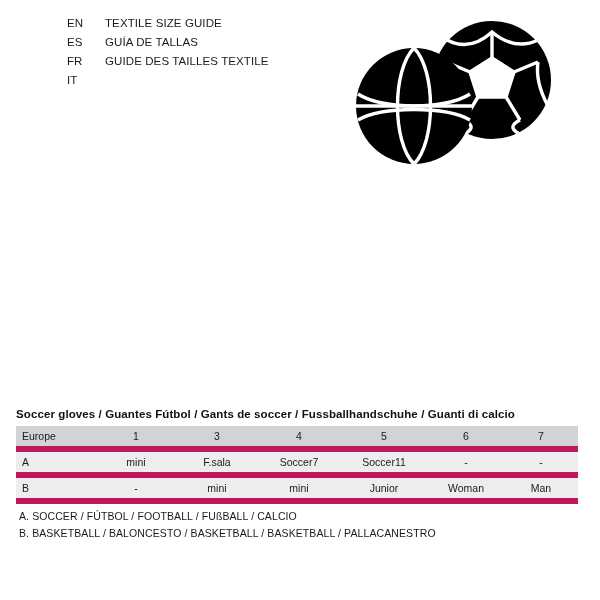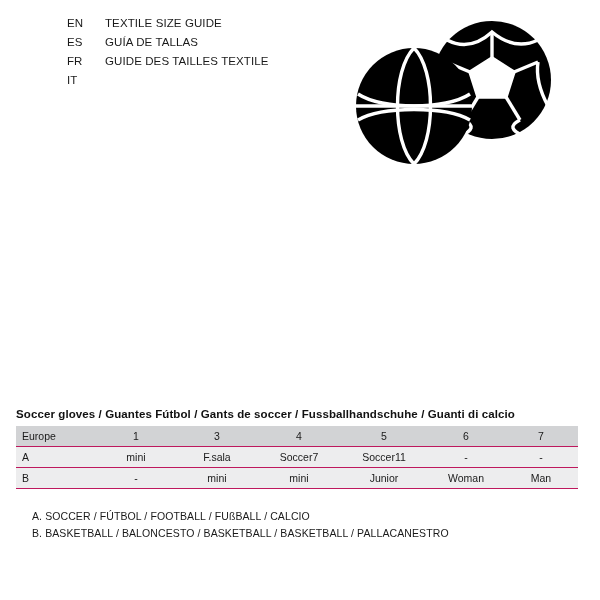--- a/index.html
+++ b/index.html
@@ -74,41 +74,41 @@
     width: 562px;
     font-size: 10.5px;
     table-layout: fixed;
   }
   table.size-table td {
     height: 20px;
     padding: 0 4px;
     text-align: center;
     vertical-align: middle;
     color: #1a1a1a;
-    border-bottom: 1px solid #be185d;
+    border-bottom: 6px solid #be185d;
   }
   table.size-table tr.head td {
     background: #d2d3d5;
     text-align: left;
   }
   table.size-table tr.head td.c {
     text-align: center;
   }
   table.size-table tr.body td {
     background: #ededee;
   }
   table.size-table td.first {
     text-align: left;
     padding-left: 6px;
   }
 
   
   .legend {
     position: absolute;
-    left: 32px;
+    left: 19px;
     top: 508px;
     font-size: 10.5px;
     line-height: 17px;
     letter-spacing: 0.1px;
     color: #1a1a1a;
   }
 </style>
 </head>
 <body>
 

